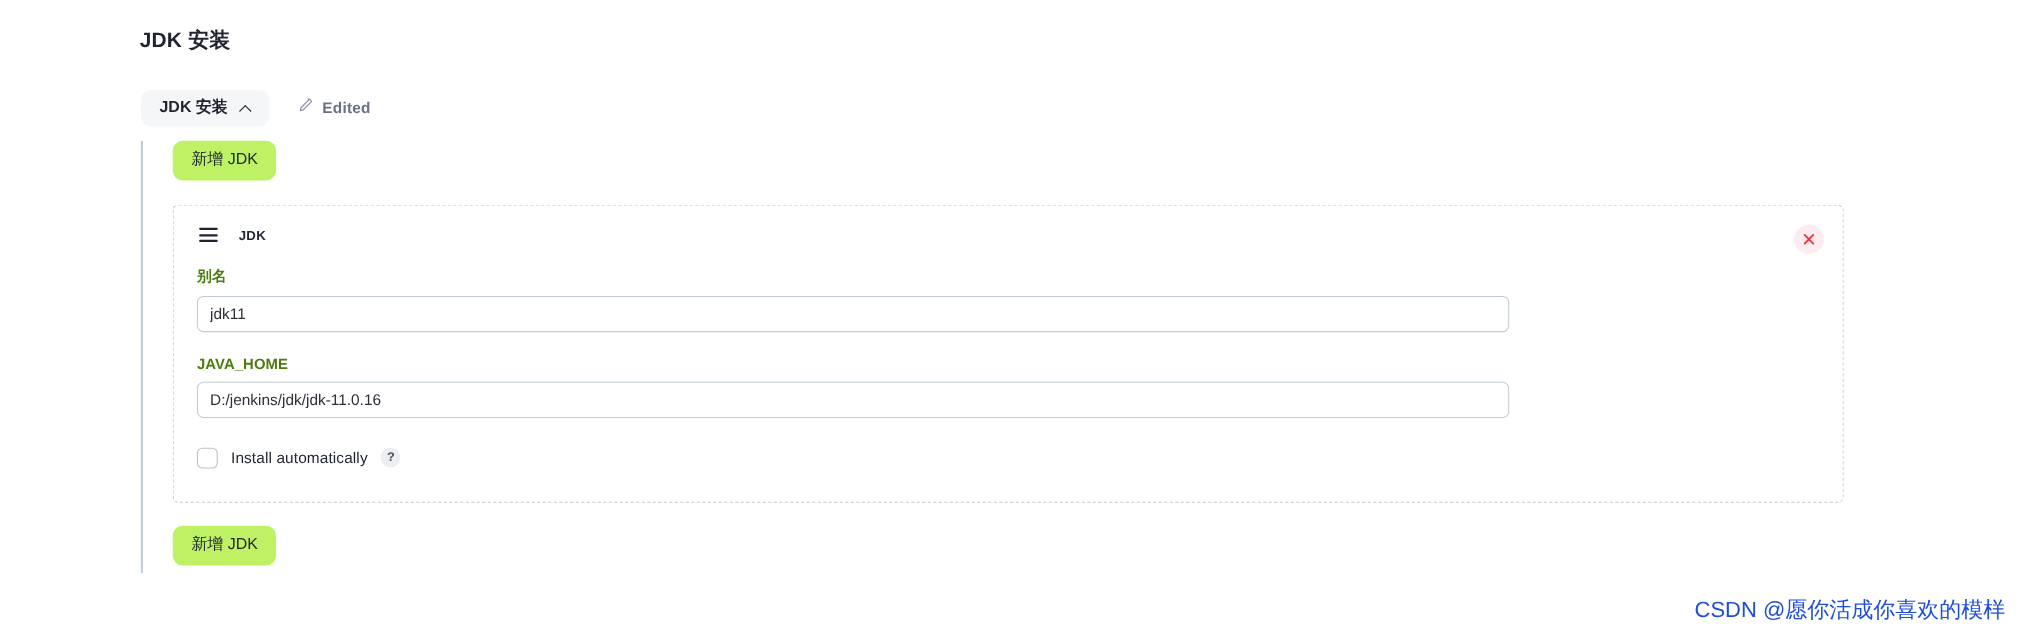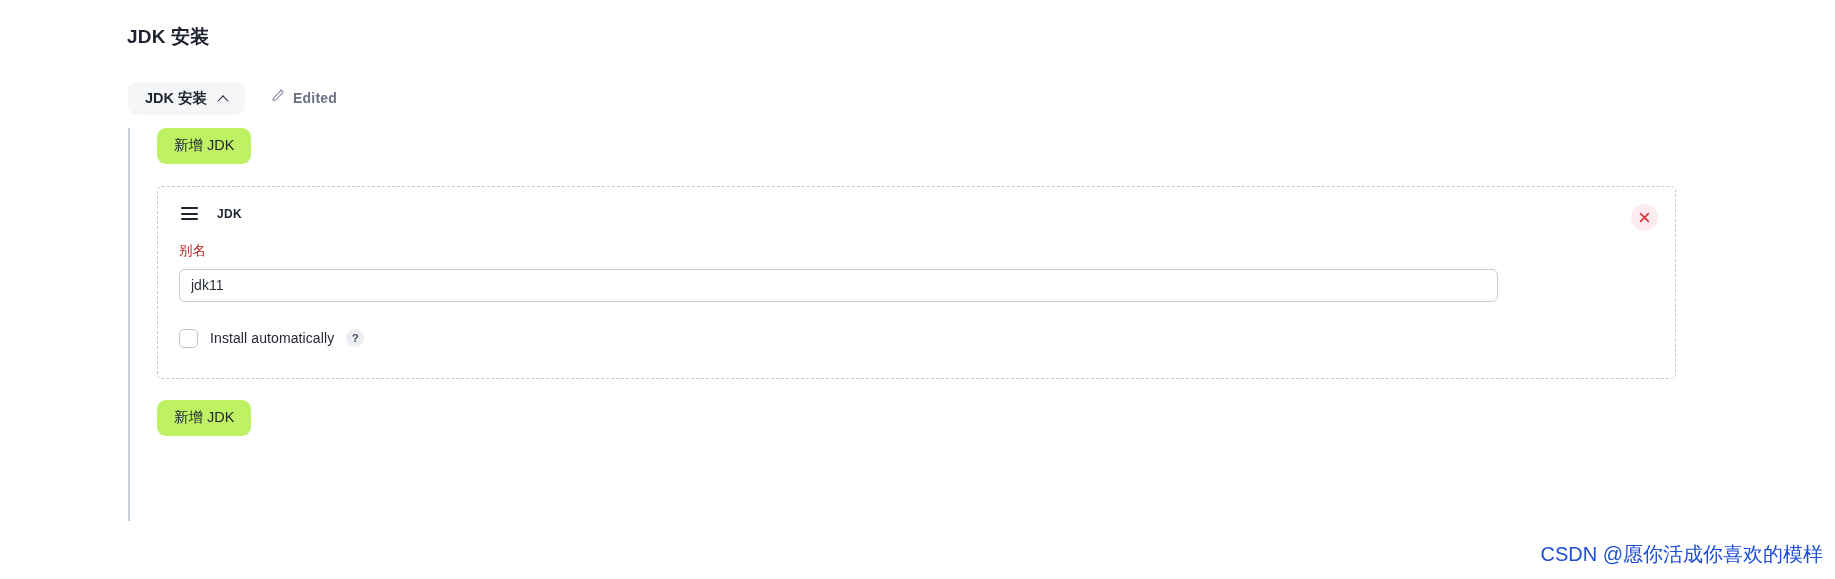--- a/index.html
+++ b/index.html
@@ -166,29 +166,29 @@
     align-items: center;
     justify-content: center;
   }
   .close-btn svg { display: block; }
 
   
   .field { margin-top: 21px; padding-left: 1px; }
   .field-label {
     display: block;
     font-size: 13.5px;
-    font-weight: normal;
-    color: #b91c1c;
+    font-weight: bold;
+    color: #4d7c0f;
     margin-bottom: 9px;
     letter-spacing: 0.1px;
   }
   .field-input {
     display: block;
     box-sizing: border-box;
-    width: 1319px;
+    width: 1193px;
     height: 33px;
     padding: 12px 11px;
     font-family: inherit;
     font-size: 14px;
     color: #2a2f3a;
     background: #ffffff;
     border: 1.3px solid #c3ccd6;
     border-radius: 6px;
     outline: none;
   }
@@ -292,20 +292,24 @@
           <path d="M1.6 1.6 L9.4 9.4 M9.4 1.6 L1.6 9.4" stroke="#e8333a" stroke-width="1.7" stroke-linecap="round"></path>
         </svg>
       </span>
     </button>
 
     <div class="field">
       <label class="field-label">别名</label>
       <input class="field-input" type="text" value="jdk11" style="">
     </div>
 
+    <div class="field">
+      <label class="field-label">JAVA_HOME</label>
+      <input class="field-input" type="text" value="D:/jenkins/jdk/jdk-11.0.16" style="">
+    </div>
 
     <div class="check-row">
       <input class="checkbox" type="checkbox" style="">
       <span class="check-label">Install automatically</span>
       <span class="help-badge">?</span>
     </div>
 
   </div>
 
   <button class="add-btn add-btn-bottom">新增 JDK</button>

